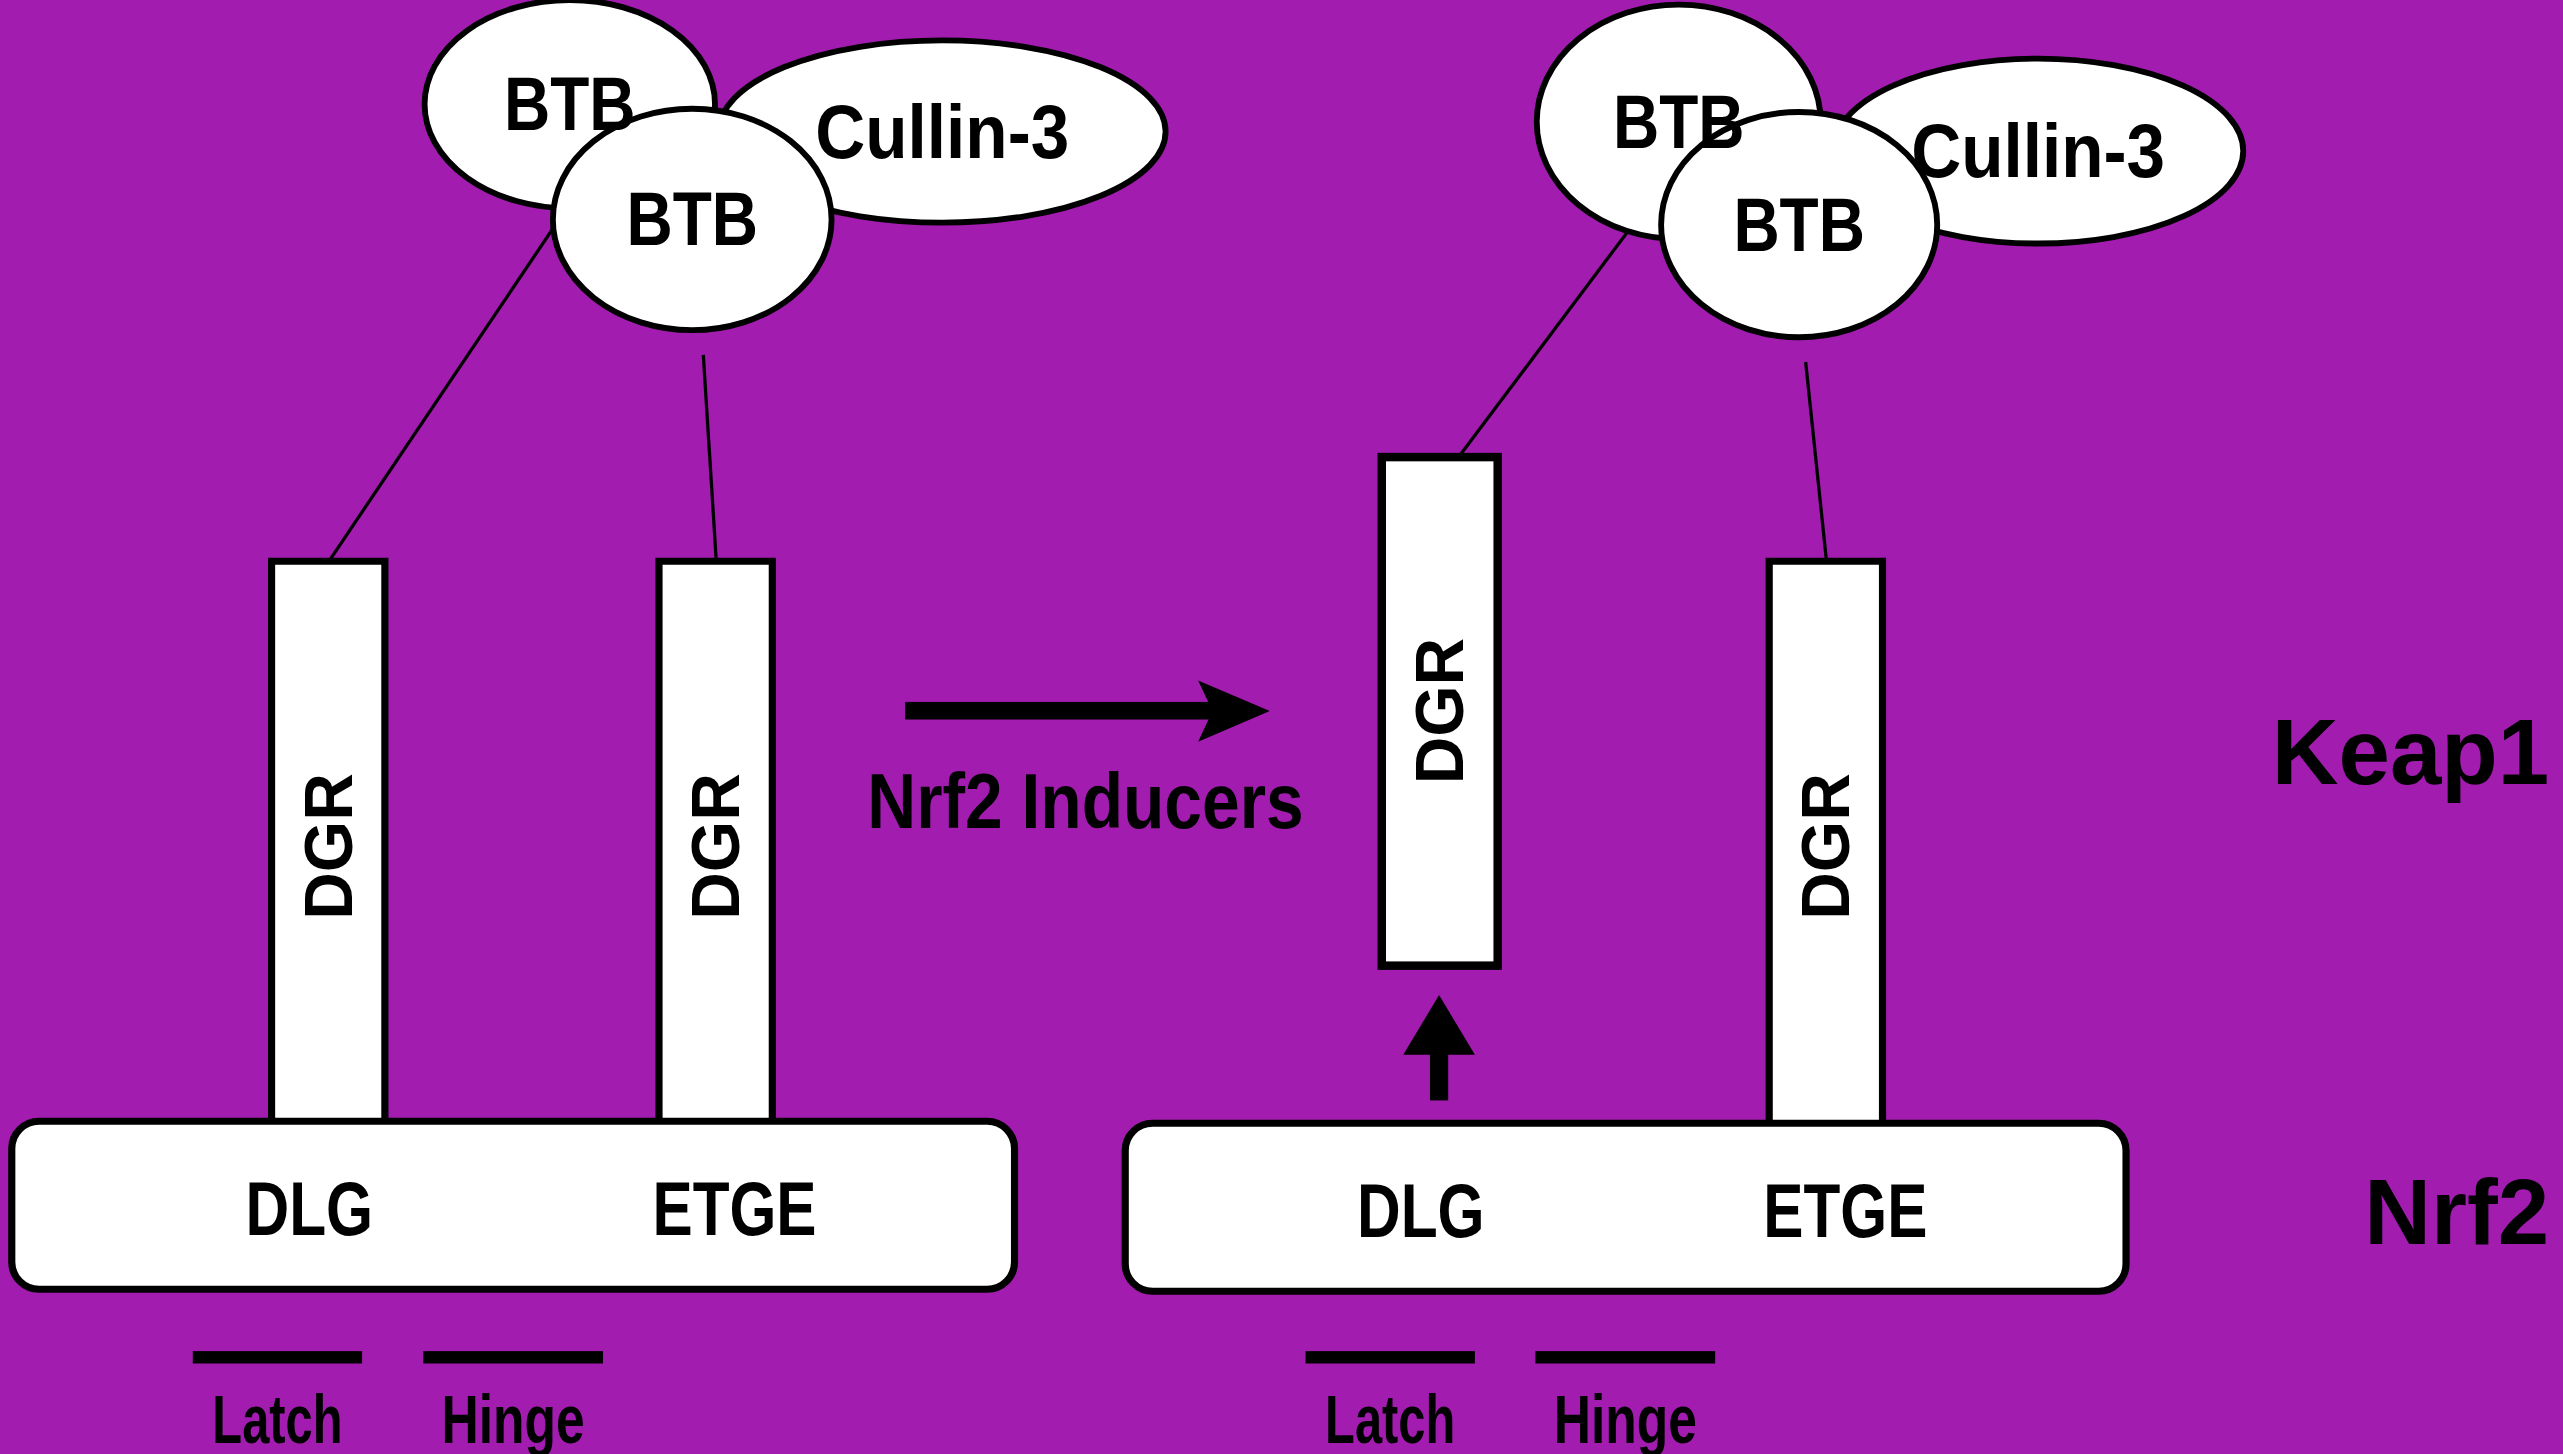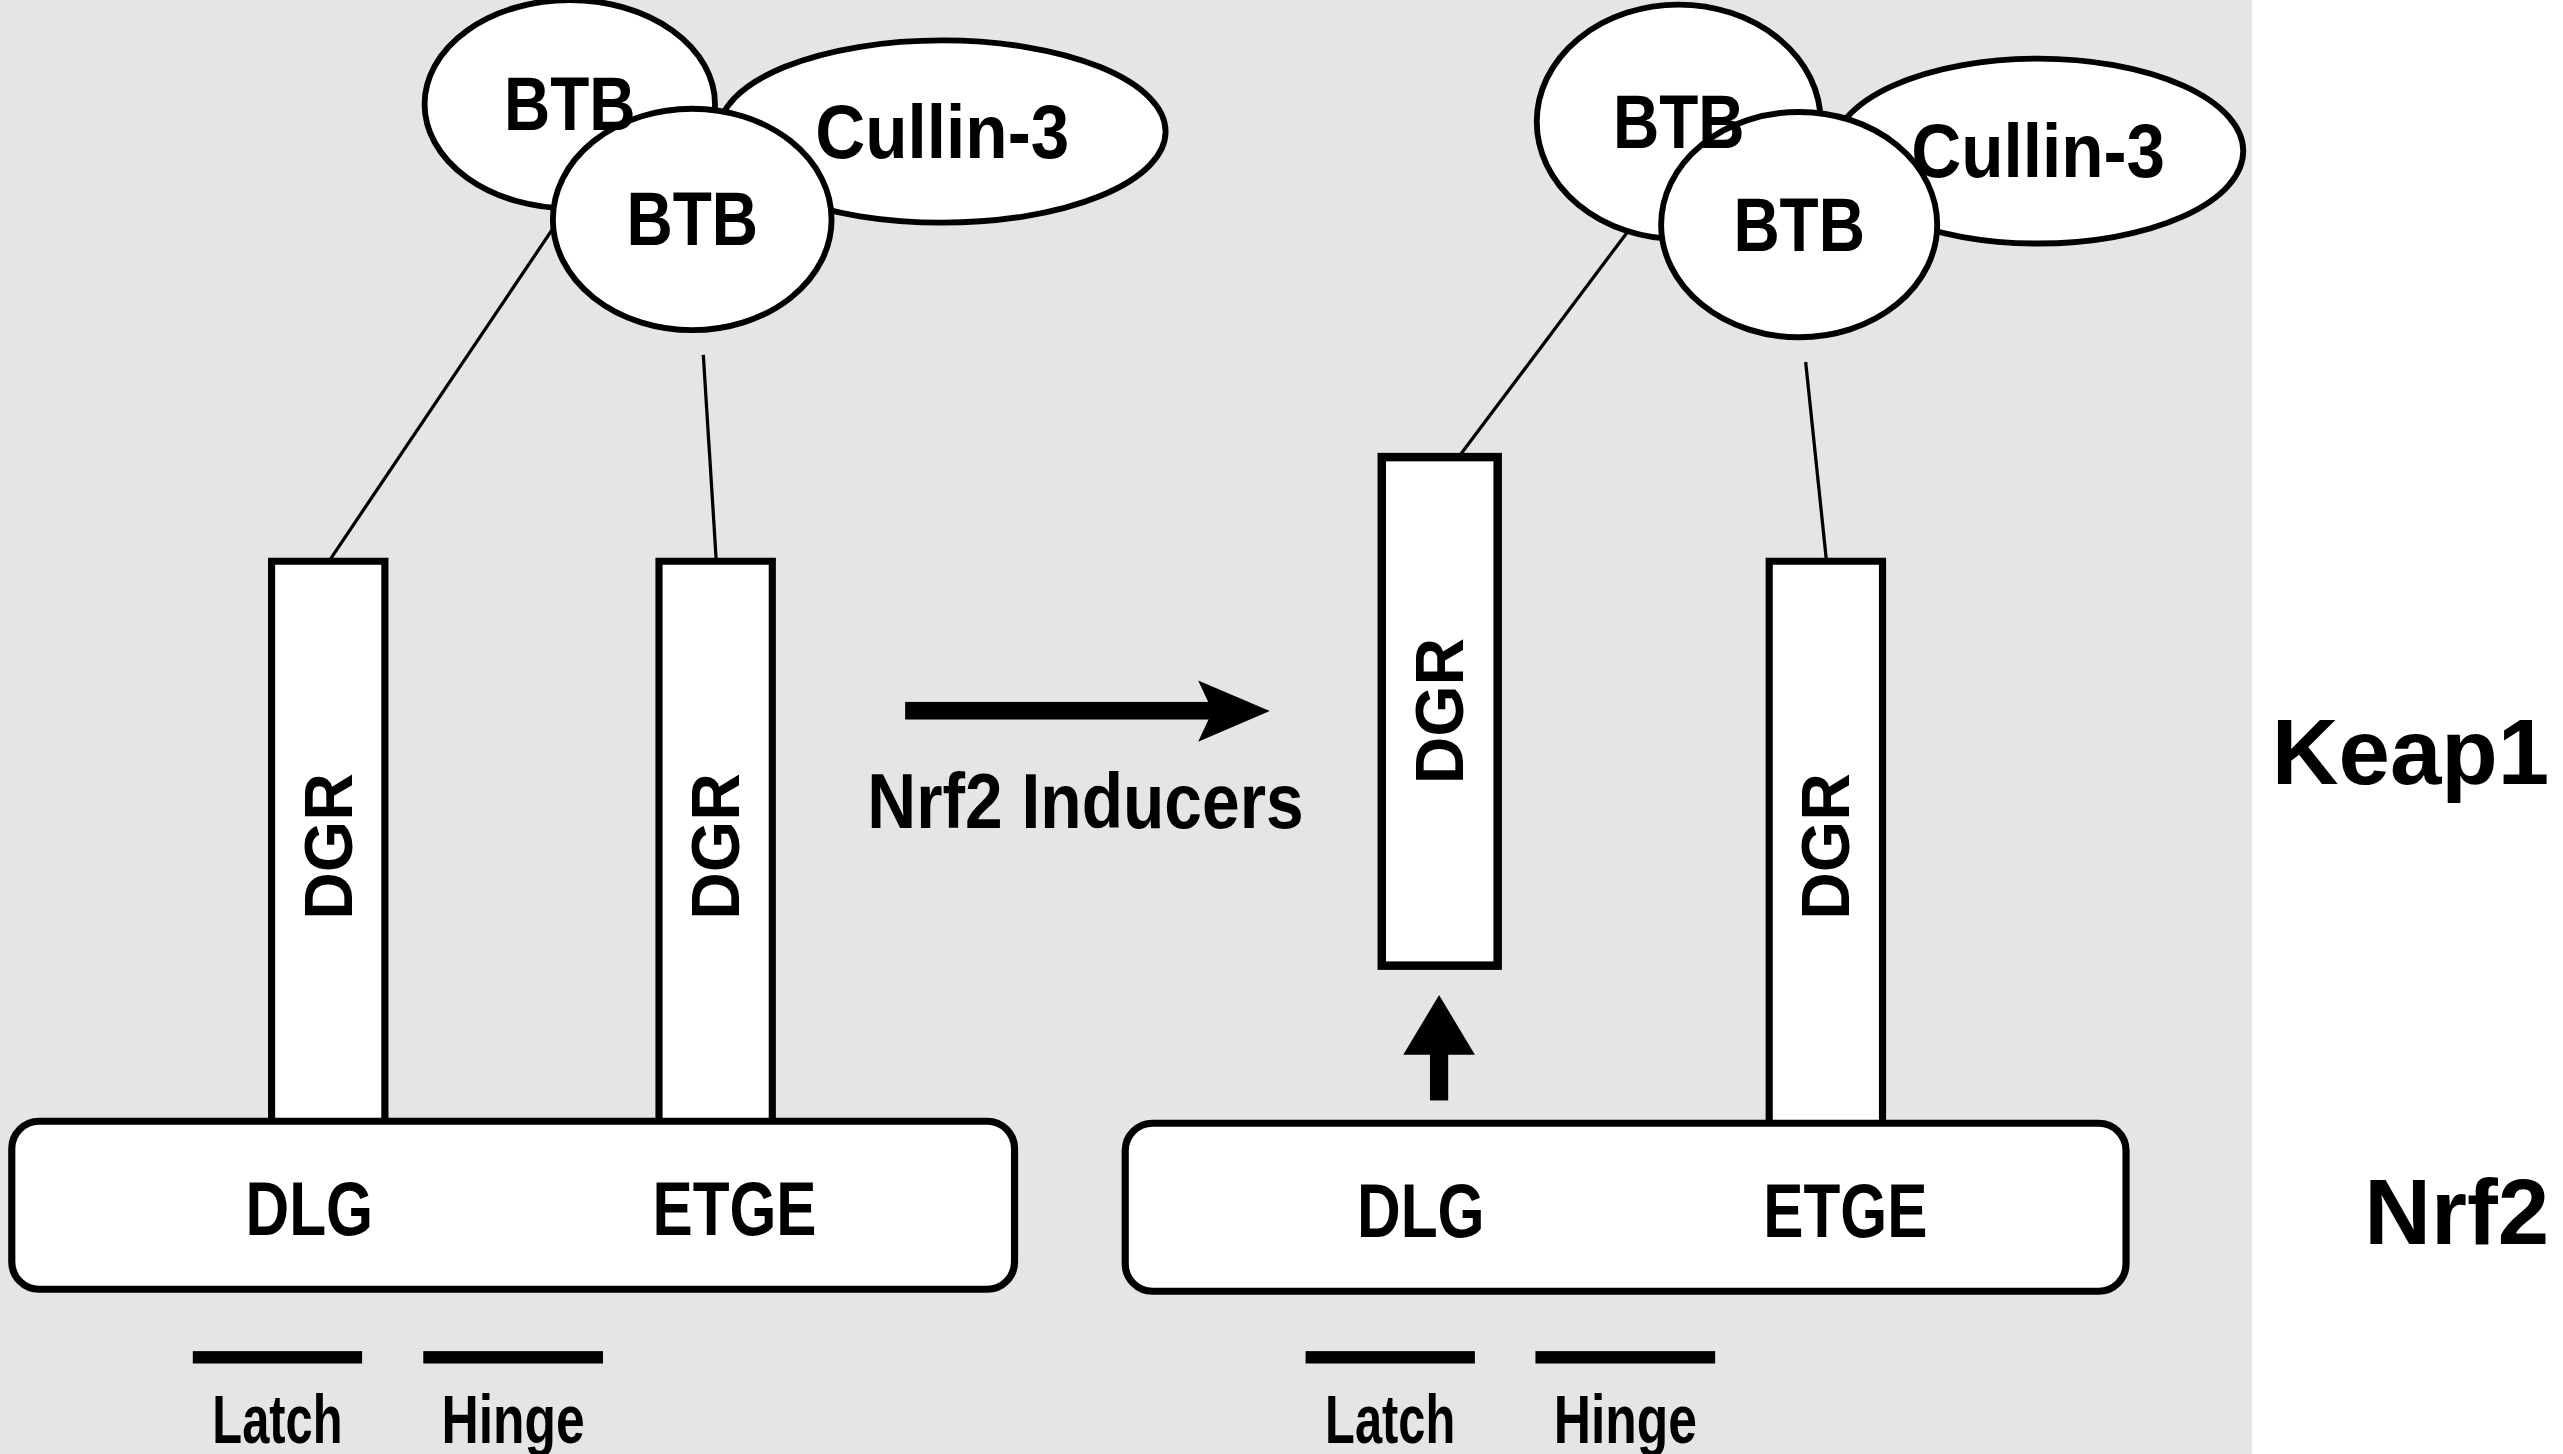--- a/index.html
+++ b/index.html
@@ -1,17 +1,17 @@
 <!DOCTYPE html>
 <html style="font-size:10.4px"><head>
 <meta charset="utf-8">
 <style>
   html,body{margin:0;padding:0;background:#ffffff;}
   body{width:2563px;height:1454px;overflow:hidden;font-family:"Liberation Sans",sans-serif;}
-  #stage{position:relative;width:2252px;height:1454px;background:#e5e5e5;}
+  #stage{position:relative;width:2563px;height:1454px;background:#a21caf;}
   #stage svg{position:absolute;left:0;top:0;width:2563px;height:1454px;}
   .lbl{font-family:"Liberation Sans",sans-serif;font-weight:bold;fill:#000000;}
 </style>
 </head>
 <body>
 
 <div id="stage">
 <svg viewBox="0 0 3936 2233" xmlns="http://www.w3.org/2000/svg">
 
   <g>

